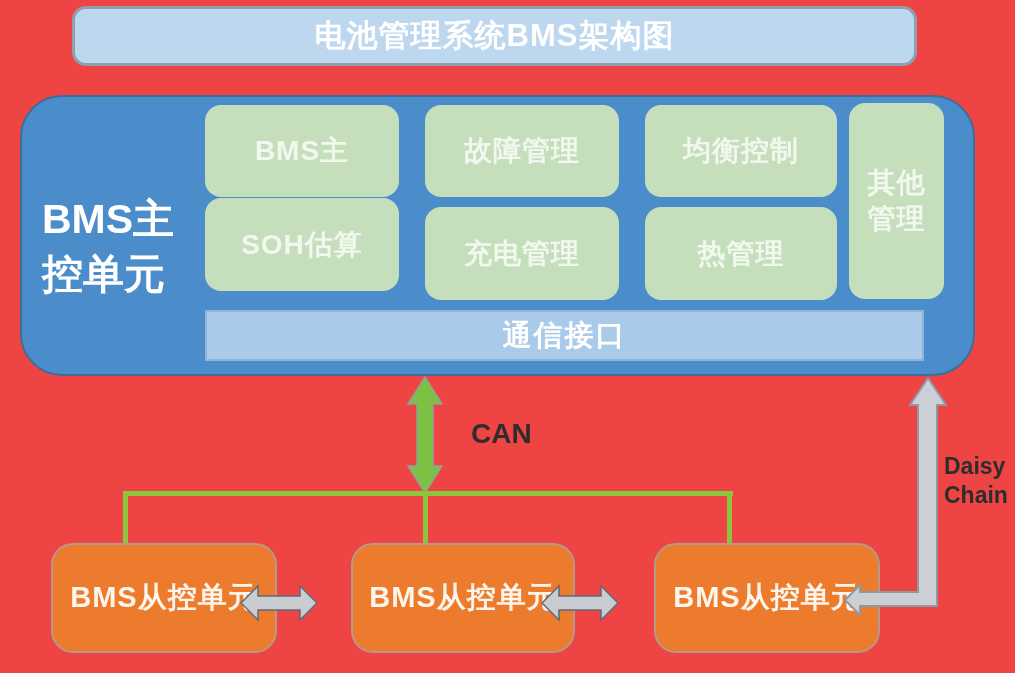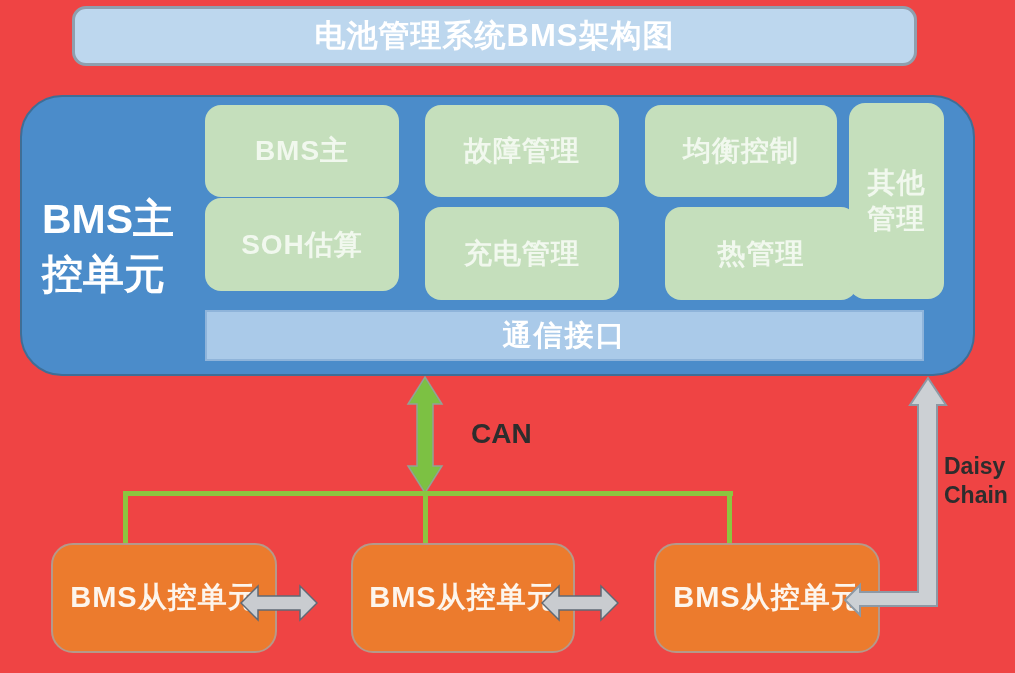--- a/index.html
+++ b/index.html
@@ -44,21 +44,21 @@
     border-radius: 16px;
     display: flex; align-items: center; justify-content: center;
     color: #f1f8ee; font-size: 28px; font-weight: bold;
     letter-spacing: 1px;
   }
   .fn-soc     { left: 205px; top: 105px; width: 194px; height: 92px; }
   .fn-fault   { left: 425px; top: 105px; width: 194px; height: 92px; }
   .fn-balance { left: 645px; top: 105px; width: 192px; height: 92px; }
   .fn-soh     { left: 205px; top: 198px; width: 194px; height: 93px; }
   .fn-charge  { left: 425px; top: 207px; width: 194px; height: 93px; text-align: right; }
-  .fn-thermal { left: 645px; top: 207px; width: 192px; height: 93px; margin-left: 20px; }
+  .fn-thermal { left: 645px; top: 207px; width: 192px; height: 93px; }
   .fn-other   { left: 849px; top: 103px; width: 95px;  height: 196px; }
   .fn-other .wrap2 {
     display: block; width: 58px; line-height: 1.3;
     word-break: break-all; text-align: left;
   }
 
   
   .comm-bar {
     left: 205px; top: 310px; width: 719px; height: 51px;
     background: #aacae9;

